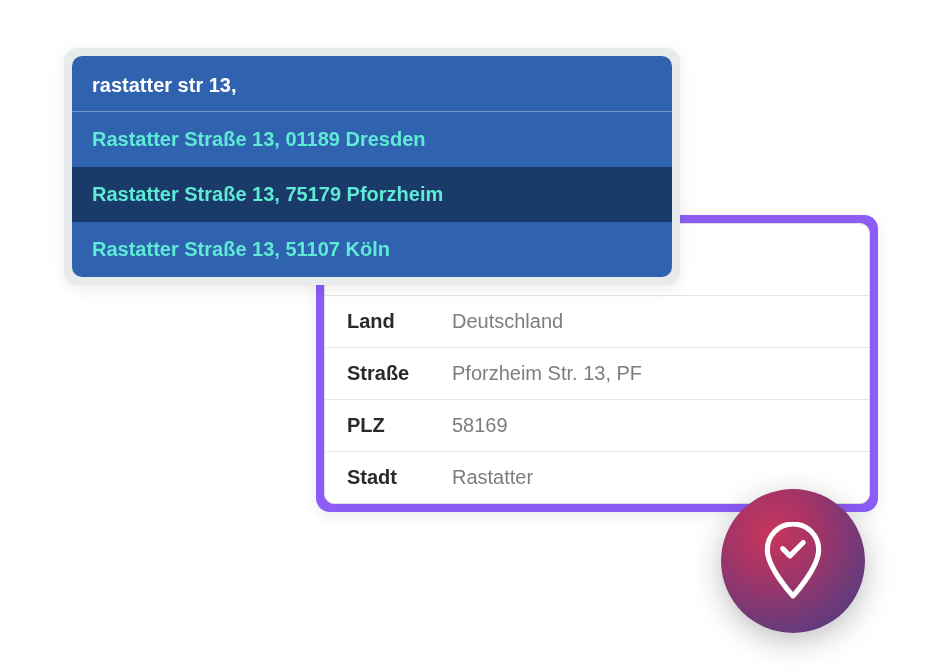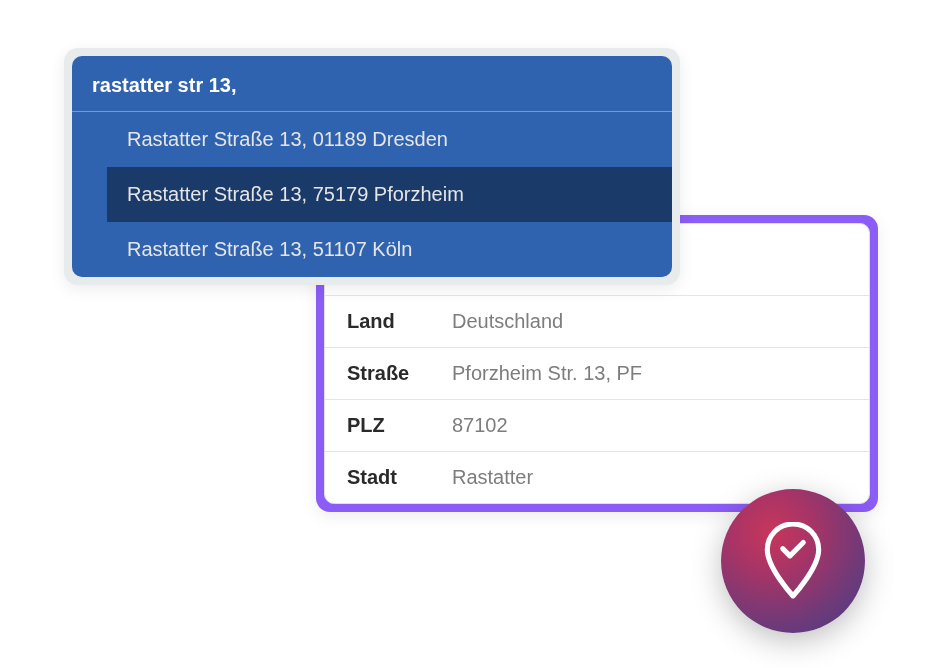--- a/index.html
+++ b/index.html
@@ -32,25 +32,24 @@
     }
     .search-query {
       padding: 18px 20px 14px 20px;
       color: #ffffff;
       font-weight: 700;
       font-size: 20px;
       border-bottom: 1px solid rgba(255,255,255,0.35);
     }
     .suggestion {
       padding: 16px 20px;
-      color: #e5e5e5;
-      font-weight: 400;
+      color: #5eead4;
+      font-weight: 700;
       font-size: 20px;
       cursor: pointer;
-      margin-left: 35px;
     }
     .suggestion.selected {
       background: #1a3a6a;
     }
     .details-panel {
       position: absolute;
       top: 215px;
       left: 316px;
       width: 562px;
       background: #8b5cf6;
@@ -130,21 +129,21 @@
         <div class="detail-row">
           <div class="detail-label">Land</div>
           <div class="detail-value">Deutschland</div>
         </div>
         <div class="detail-row">
           <div class="detail-label">Straße</div>
           <div class="detail-value">Pforzheim Str. 13, PF</div>
         </div>
         <div class="detail-row">
           <div class="detail-label">PLZ</div>
-          <div class="detail-value">87102</div>
+          <div class="detail-value">58169</div>
         </div>
         <div class="detail-row">
           <div class="detail-label">Stadt</div>
           <div class="detail-value">Rastatter</div>
         </div>
       </div>
   </div>
 </div>
 
 <div class="location-badge">

